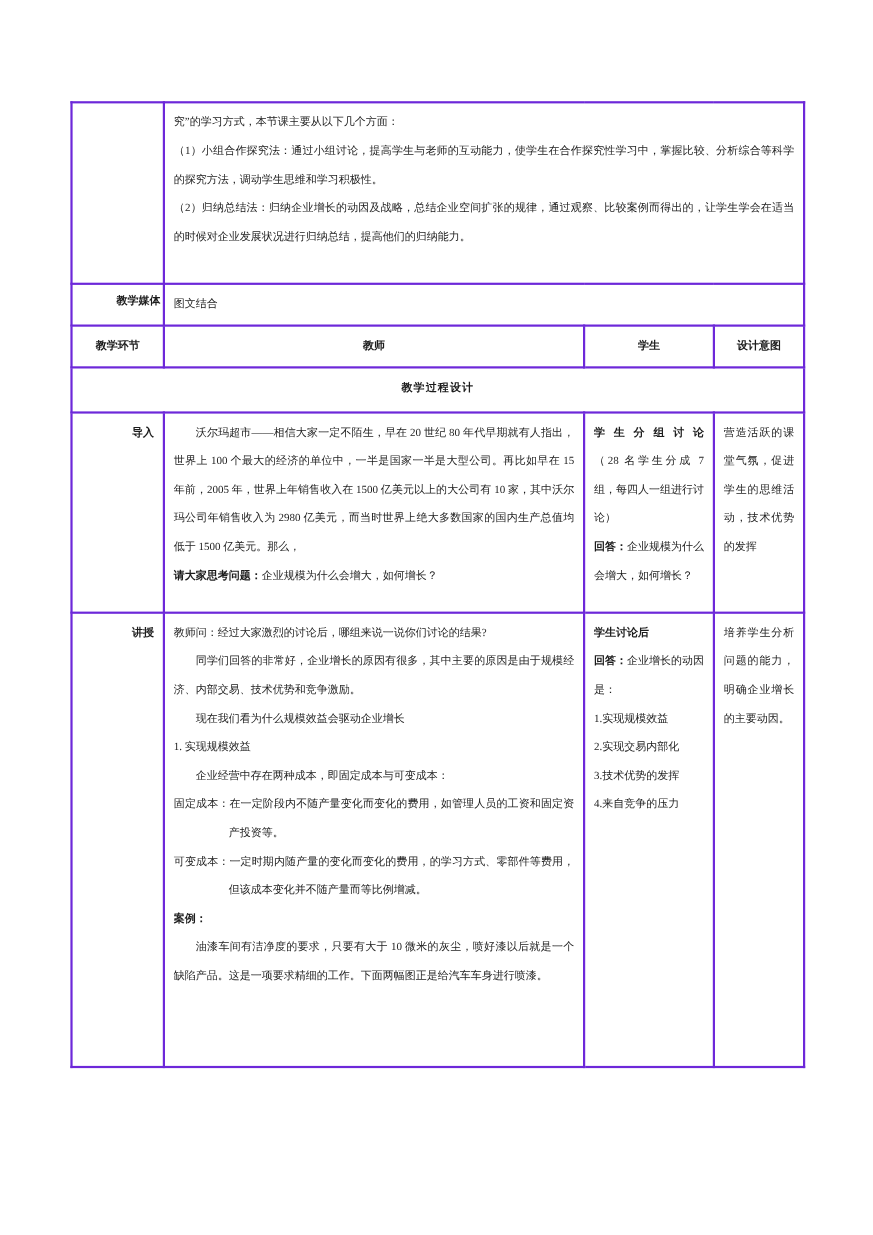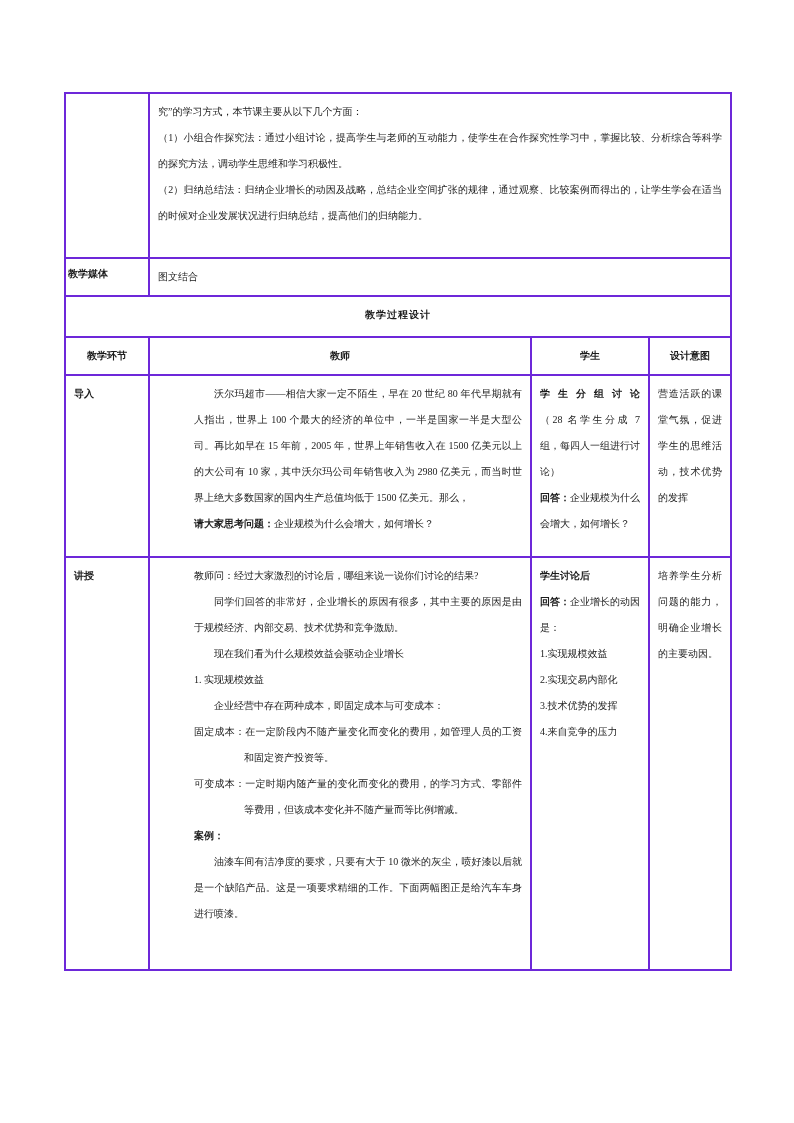--- a/index.html
+++ b/index.html
@@ -29,21 +29,21 @@
   }
   
   col.c1 { width: 84px; }
   col.c2 { width: 382px; }
   col.c3 { width: 118px; }
   col.c4 { width: 82px; }
 
   .heiti { font-family: "Liberation Sans", "DejaVu Sans", sans-serif; font-weight: 700; }
 
   td.stage-cell {
-    text-align: left;
+    text-align: right;
     vertical-align: middle;
     font-family: "Liberation Sans", "DejaVu Sans", sans-serif;
     font-weight: 700;
     font-size: 14px;
   }
   td.prelude-cell { line-height: 29px; padding-top: 7px; }
   td.prelude-cell p { text-align: justify; }
 
   td.media-value { line-height: 16px; padding-top: 4px; }
 
@@ -57,21 +57,21 @@
     padding: 4px 0;
   }
   td.hdr-cell {
     text-align: center;
     vertical-align: middle;
     font-family: "Liberation Sans", "DejaVu Sans", sans-serif;
     font-weight: 700;
     font-size: 14px;
     padding: 2px 2px;
   }
-  td.teacher-cell p { text-align: justify; margin-left: 36px; }
+  td.teacher-cell p { text-align: justify; }
   .indent  { text-indent: 2em; }
   .hang4   { padding-left: 4em; text-indent: -4em; }
   .hang5   { padding-left: 5em; text-indent: -5em; }
   .indent35 { padding-left: 3.5em; }
 
   td.teacher-cell { line-height: 26px; }
   td.lecture-teacher { line-height: 25px; padding-top: 4px; }
 
   td.student-cell { line-height: 26px; }
   td.student-cell .spread {
@@ -109,29 +109,29 @@
         <p>（1）小组合作探究法：通过小组讨论，提高学生与老师的互动能力，使学生在合作探究性学习中，掌握比较、分析综合等科学的探究方法，调动学生思维和学习积极性。</p>
         <p>（2）归纳总结法：归纳企业增长的动因及战略，总结企业空间扩张的规律，通过观察、比较案例而得出的，让学生学会在适当的时候对企业发展状况进行归纳总结，提高他们的归纳能力。</p>
       </td>
     </tr>
 
     <tr style="height:26px">
       <td class="stage-cell" style="padding:2px">教学媒体</td>
       <td colspan="3" class="media-value">图文结合</td>
     </tr>
 
-    <tr style="height:41px">
-      <td colspan="4" class="title-cell">教学过程设计</td>
-    </tr>
-
     <tr style="height:27px">
       <td class="hdr-cell">教学环节</td>
       <td class="hdr-cell">教师</td>
       <td class="hdr-cell">学生</td>
       <td class="hdr-cell">设计意图</td>
+    </tr>
+
+    <tr style="height:41px">
+      <td colspan="4" class="title-cell">教学过程设计</td>
     </tr>
 
     <tr style="height:182px">
       <td class="stage-cell">导入</td>
       <td class="teacher-cell">
         <p class="indent">沃尔玛超市——相信大家一定不陌生，早在 20 世纪 80 年代早期就有人指出，世界上 100 个最大的经济的单位中，一半是国家一半是大型公司。再比如早在 15 年前，2005 年，世界上年销售收入在 1500 亿美元以上的大公司有 10 家，其中沃尔玛公司年销售收入为 2980 亿美元，而当时世界上绝大多数国家的国内生产总值均低于 1500 亿美元。那么，</p>
         <p><b class="inline-bold">请大家思考问题：</b><span>企业规模为什么会增大，如何增长？</span></p>
       </td>
       <td class="student-cell">
         <div class="spread heiti">学生分组讨论</div>

